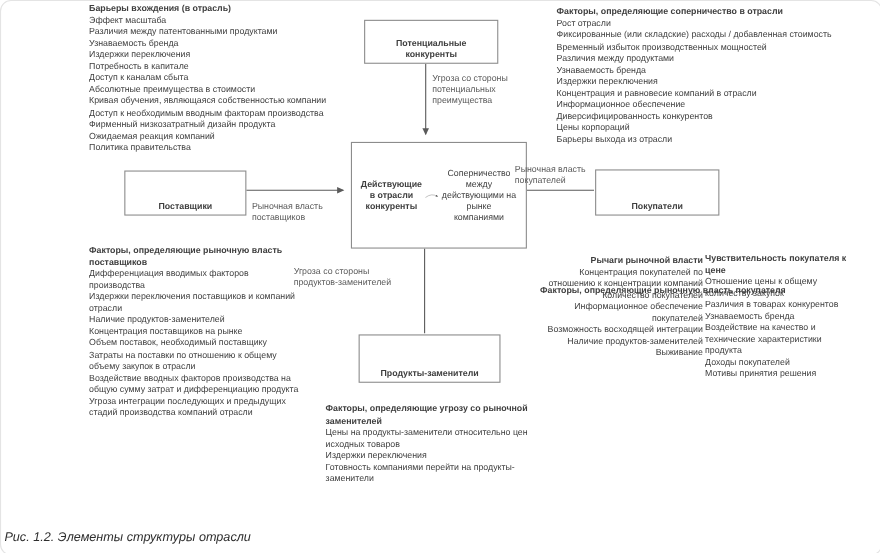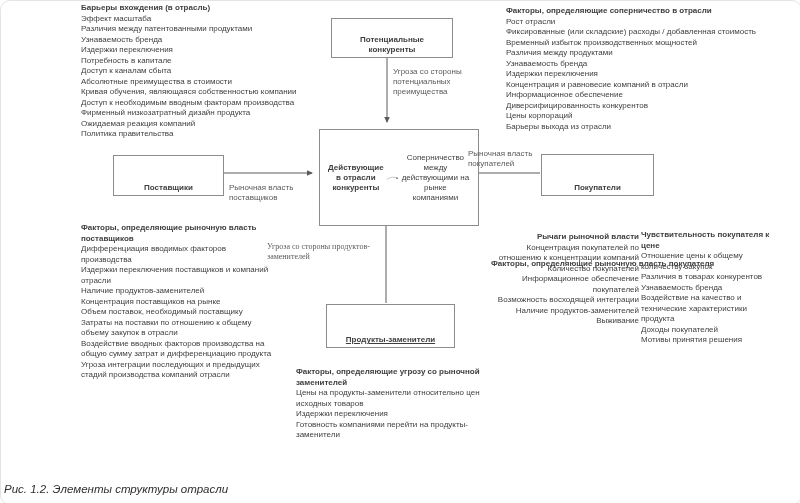--- a/index.html
+++ b/index.html
@@ -76,41 +76,41 @@
   </div>
 
   <div class="box" style="left:112px;top:154px;width:101px;height:35px;">
     <span>Поставщики</span>
   </div>
 
   <div class="box" style="left:540px;top:153px;width:103px;height:36px;">
     <span>Покупатели</span>
   </div>
 
-  <div class="box" style="left:325px;top:303px;width:119px;height:38px;text-decoration:underline;">
+  <div class="box" style="left:325px;top:303px;width:119px;height:38px;">
     <span>Продукты-заменители</span>
   </div>
 
   <div class="cbox" style="left:318px;top:128px;width:142px;height:83px;">
     <div class="cb-title">Действующие в отрасли конкуренты</div>
     <svg width="56" height="18" viewBox="0 0 56 18">
       <defs>
         <marker id="ah2" markerWidth="8" markerHeight="8" refX="5" refY="3" orient="auto">
           <path d="M0 0 L6 3 L0 6 Z" fill="#5a5a5a"></path>
         </marker>
       </defs>
       <path d="M9 14 Q 28 0 45 11" fill="none" stroke="#5a5a5a" stroke-width="1.1" marker-end="url(#ah2)"></path>
     </svg>
     <div>Соперничество между действующими на рынке компаниями</div>
   </div>
 
   <div class="albl" style="left:392px;top:66px;width:95px;">Угроза со стороны потенциальных преимущества</div>
   <div class="albl" style="left:228px;top:140px;width:86px;margin-top:42px;">Рыночная власть поставщиков</div>
   <div class="albl" style="left:467px;top:148px;width:80px;">Рыночная власть покупателей</div>
-  <div class="albl" style="left:266px;top:241px;width:108px;font-family:Liberation Serif, serif;">Угроза со стороны продуктов-заменителей</div>
+  <div class="albl" style="left:266px;top:241px;width:108px;">Угроза со стороны продуктов-заменителей</div>
 
   <div class="list" style="left:80px;top:222px;width:196px;">
     <div class="lt">Факторы, определяющие рыночную власть поставщиков</div>
     <div>
         <div class="li">Дифференциация вводимых факторов производства</div>
         <div class="li">Издержки переключения поставщиков и компаний отрасли</div>
         <div class="li">Наличие продуктов-заменителей</div>
         <div class="li">Концентрация поставщиков на рынке</div>
         <div class="li">Объем поставок, необходимый поставщику</div>
         <div class="li">Затраты на поставки по отношению к общему объему закупок в отрасли</div>

